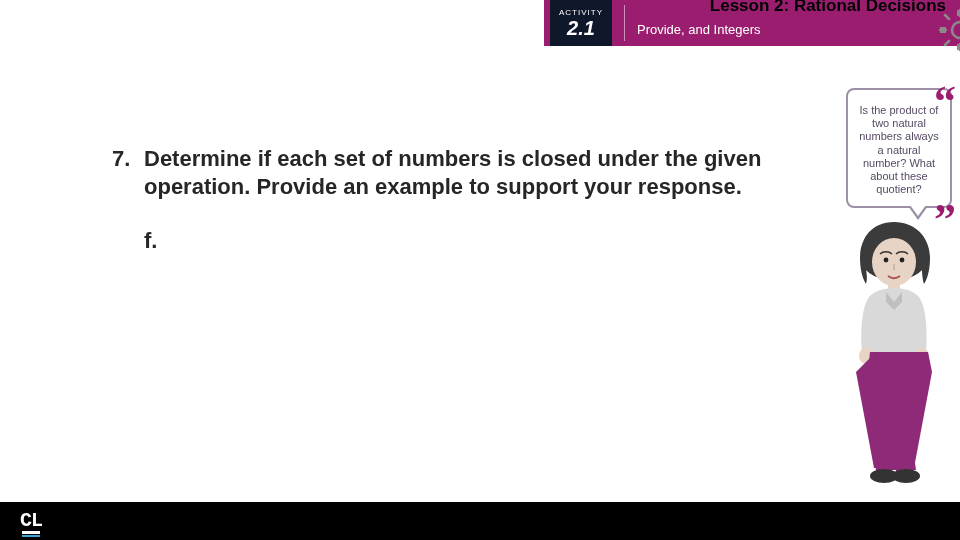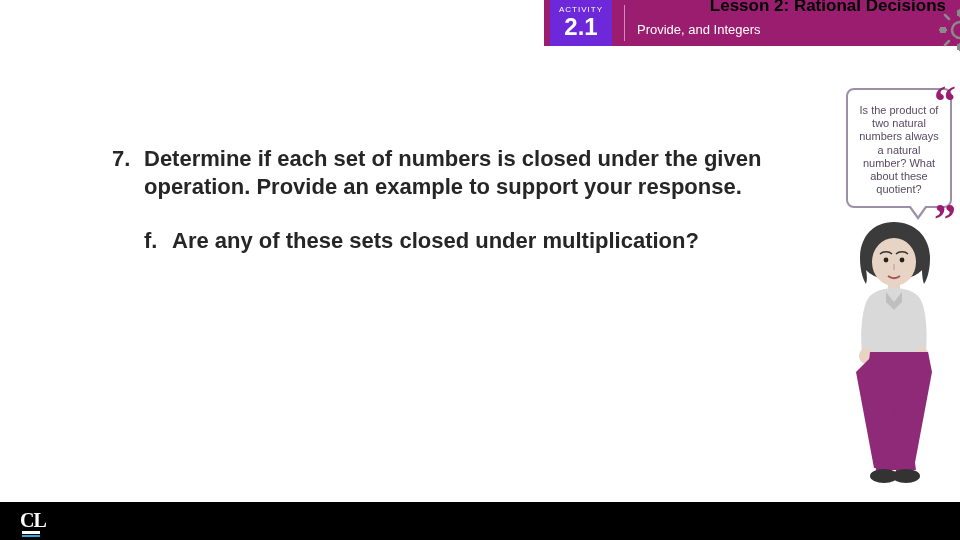--- a/index.html
+++ b/index.html
@@ -13,26 +13,26 @@
     width: 416px; height: 46px;
     background: #9b1d6f;
     display: flex;
     align-items: center;
     color: #fff;
   }
   .activity-box {
     width: 62px; height: 100%;
     display: flex; flex-direction: column;
     align-items: center; justify-content: center;
-    background: #6d28d9;
+    background: #0f172a;
     margin-left: 6px;
     padding: 8px 0;
   }
   .activity-box .label { font-size: 8px; letter-spacing: 1px; }
-  .activity-box .num { font-size: 24px; font-weight: 700; line-height: 1.1; }
+  .activity-box .num { font-size: 20px; font-weight: 700; line-height: 1.1; font-style: italic; }
   .activity-rule { width: 1px; height: 80%; background: rgba(255,255,255,.5); margin: 0 12px; }
   .activity-title { font-size: 13px; line-height: 1.15; font-weight: 500; }
   .cog-wrapper {
     position: absolute; top: 0; right: -30px;
     width: 60px; height: 60px;
     display: flex; align-items: center; justify-content: center;
   }
 
   
   .content { position: absolute; top: 145px; left: 112px; right: 160px; }
@@ -92,21 +92,21 @@
   
   .footer { position: absolute; bottom: 0; left: 0; right: 0; height: 38px; background: #000; }
   .footer-text {
     position: absolute; right: 14px; top: -4px;
     font-size: 17px; font-weight: 700; color: #000;
     background: transparent;
   }
   .logo {
     position: absolute; left: 20px; bottom: 8px;
     font-size: 20px; font-weight: 900; color: #fff; letter-spacing: -1px;
-    font-family: Liberation Serif, serif;
+    font-family: Liberation Mono, monospace;
   }
   .logo-underline { width: 18px; height: 3px; background: #fff; position: absolute; left: 22px; bottom: 6px; }
   .logo-underline2 { width: 18px; height: 2px; background: #3aa7d9; position: absolute; left: 22px; bottom: 3px; }
 </style>
 </head>
 <body>
 
 <div class="slide">
 
   <div class="activity-banner">
@@ -130,21 +130,20 @@
     </div>
   </div>
 
   <div class="content">
     <div class="q-main">
       <span class="marker">7.</span>
       <span>Determine if each set of numbers is closed under the given operation. Provide an example to support your response.</span>
     </div>
     <div class="q-sub">
       <span class="marker">f.</span>
-      <span>Are any of these sets closed under multiplication?</span>
     </div>
   </div>
 
   <div class="bubble">
     <span class="quote-open">“</span>
     <span>Is the product of two natural numbers always a natural number? What about these quotient?</span>
     <span class="quote-close">”</span>
   </div>
 
   <div class="character">

